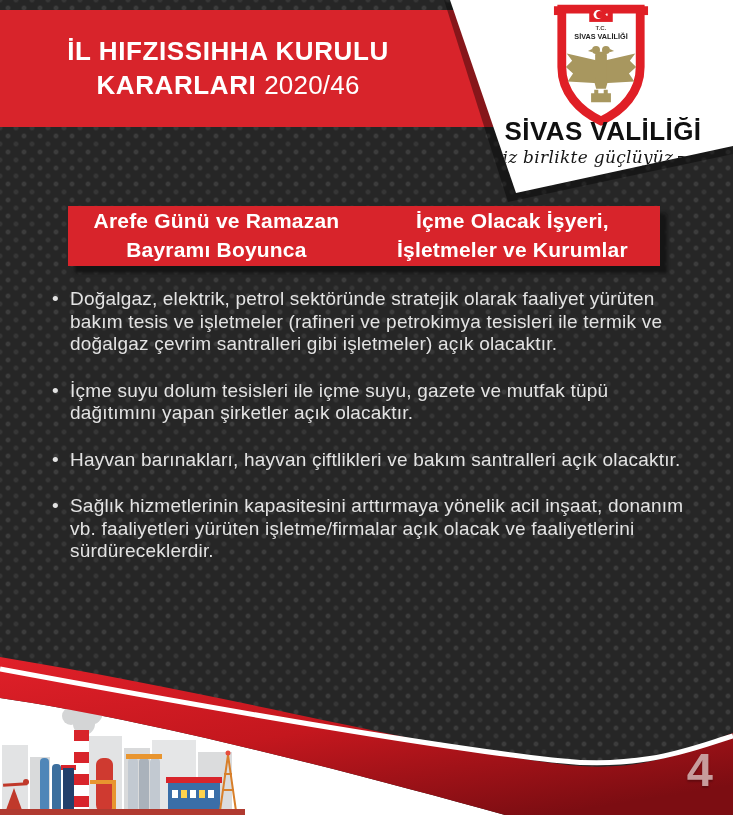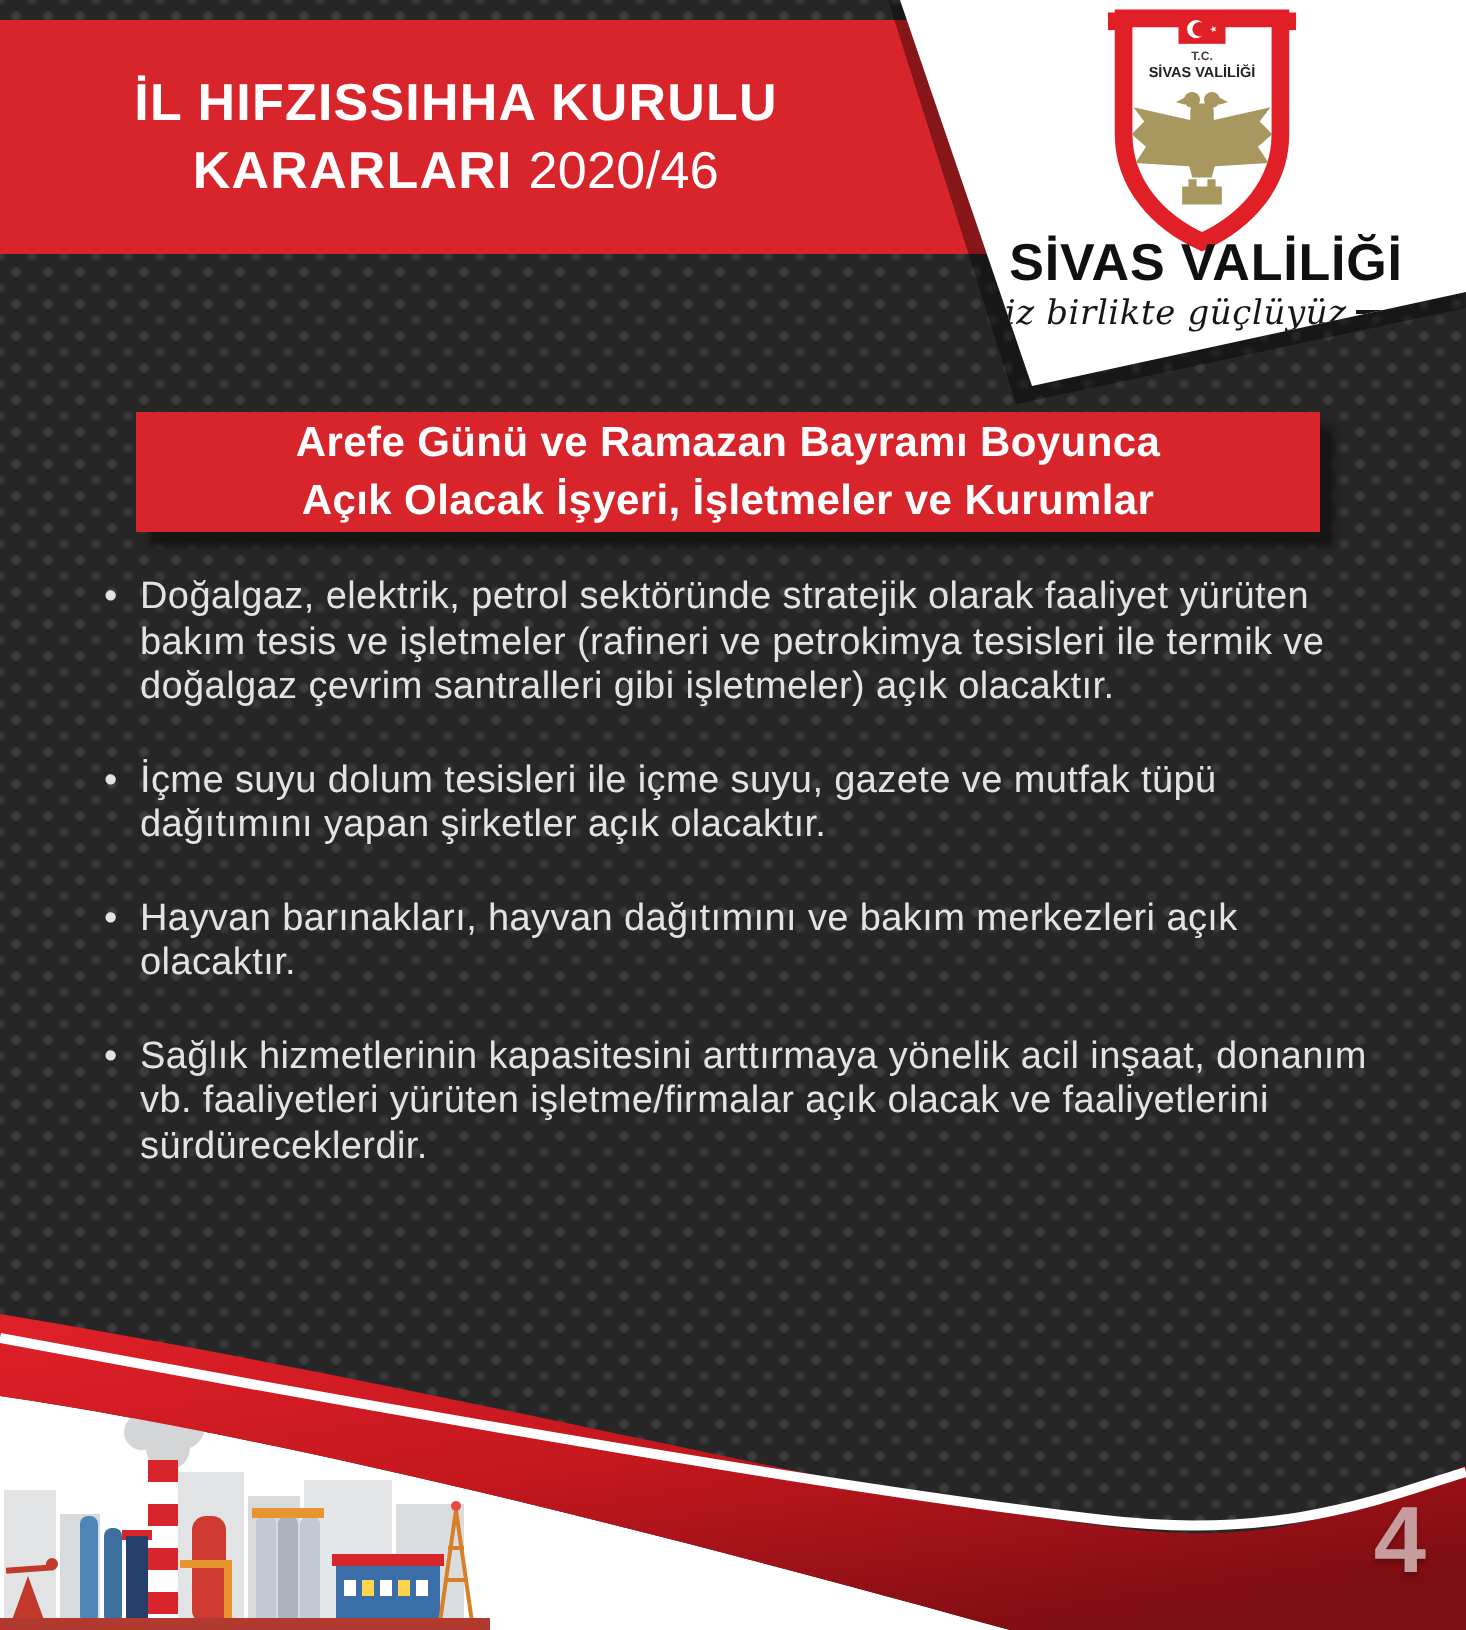--- a/index.html
+++ b/index.html
@@ -54,21 +54,21 @@
   }
   .tagline .flourish {
     display:inline-block; width:38px; border-top:2px solid #161616;
     margin-left:5px; vertical-align:middle; transform:translateY(-2px);
   }
 
   
   .title-box {
     position:absolute; left:68px; top:206px; width:592px; height:60px;
     background:#d8242b; box-shadow:7px 7px 3px #151515;
-    display:flex; flex-direction:column; justify-content:center;
+    display:flex; flex-direction:row; justify-content:center;
     text-align:center; color:#fff;
     font-size:21px; font-weight:800; line-height:29px; letter-spacing:.2px;
   }
 
   
   .bullets {
     position:absolute; left:52px; top:288px; width:640px;
     margin:0; padding:0; list-style:none;
     color:#e3e3e3; font-size:19px; line-height:22.5px; letter-spacing:.2px;
   }
@@ -129,35 +129,35 @@
       </g>
     </svg>
     <div class="org-name">SİVAS VALİLİĞİ</div>
     <div class="tagline">
       <span>Biz birlikte güçlüyüz</span><span class="flourish"></span>
     </div>
   </div>
 
   <div class="title-box">
     <div>Arefe Günü ve Ramazan Bayramı Boyunca</div>
-    <div>Açık Olacak İşyeri, İşletmeler ve Kurumlar</div>
+    <div>İçme Olacak İşyeri, İşletmeler ve Kurumlar</div>
   </div>
 
   <ul class="bullets">
     <li>
       <span class="dot">•</span>
       <span>Doğalgaz, elektrik, petrol sektöründe stratejik olarak faaliyet yürüten bakım tesis ve işletmeler (rafineri ve petrokimya tesisleri ile termik ve doğalgaz çevrim santralleri gibi işletmeler) açık olacaktır.</span>
     </li>
     <li>
       <span class="dot">•</span>
       <span>İçme suyu dolum tesisleri ile içme suyu, gazete ve mutfak tüpü dağıtımını yapan şirketler açık olacaktır.</span>
     </li>
     <li>
       <span class="dot">•</span>
-      <span>Hayvan barınakları, hayvan dağıtımını ve bakım merkezleri açık olacaktır.</span>
+      <span>Hayvan barınakları, hayvan çiftlikleri ve bakım santralleri açık olacaktır.</span>
     </li>
     <li>
       <span class="dot">•</span>
       <span>Sağlık hizmetlerinin kapasitesini arttırmaya yönelik acil inşaat, donanım vb. faaliyetleri yürüten işletme/firmalar açık olacak ve faaliyetlerini sürdüreceklerdir.</span>
     </li>
   </ul>
 
   <svg class="bottom-art" width="733" height="175" viewBox="0 0 733 175">
     <defs>
       <linearGradient id="swooshGrad" x1="0" y1="0" x2="0.75" y2="1">

